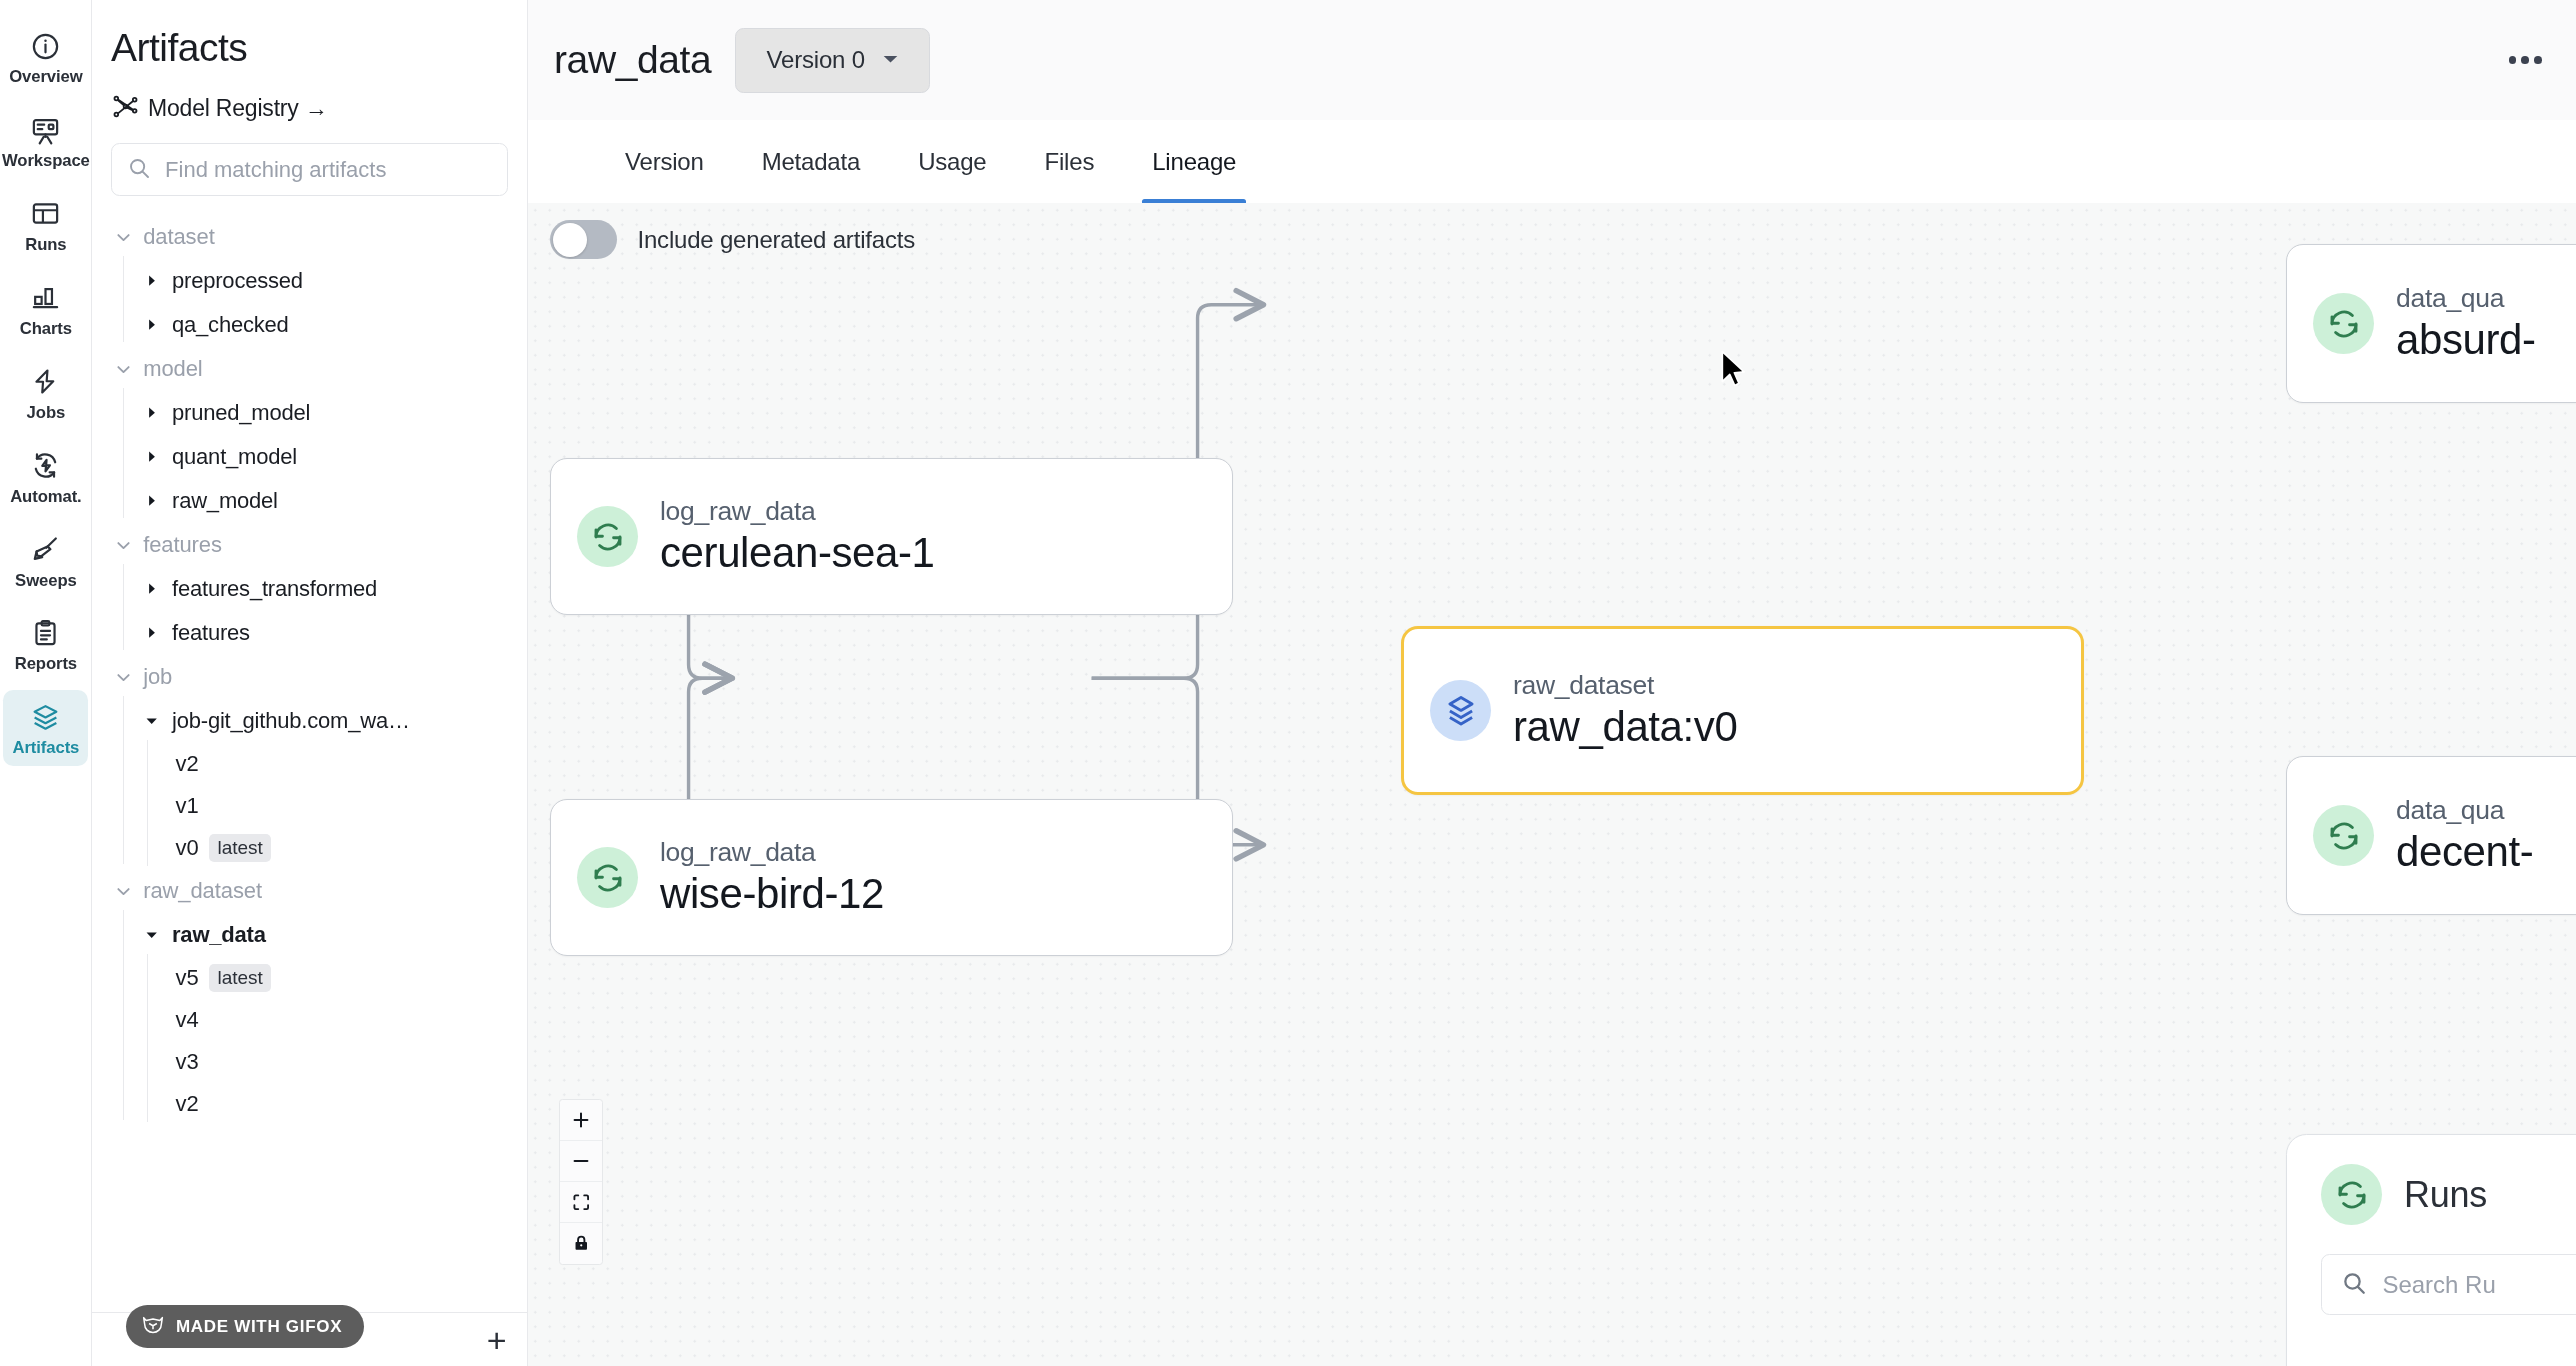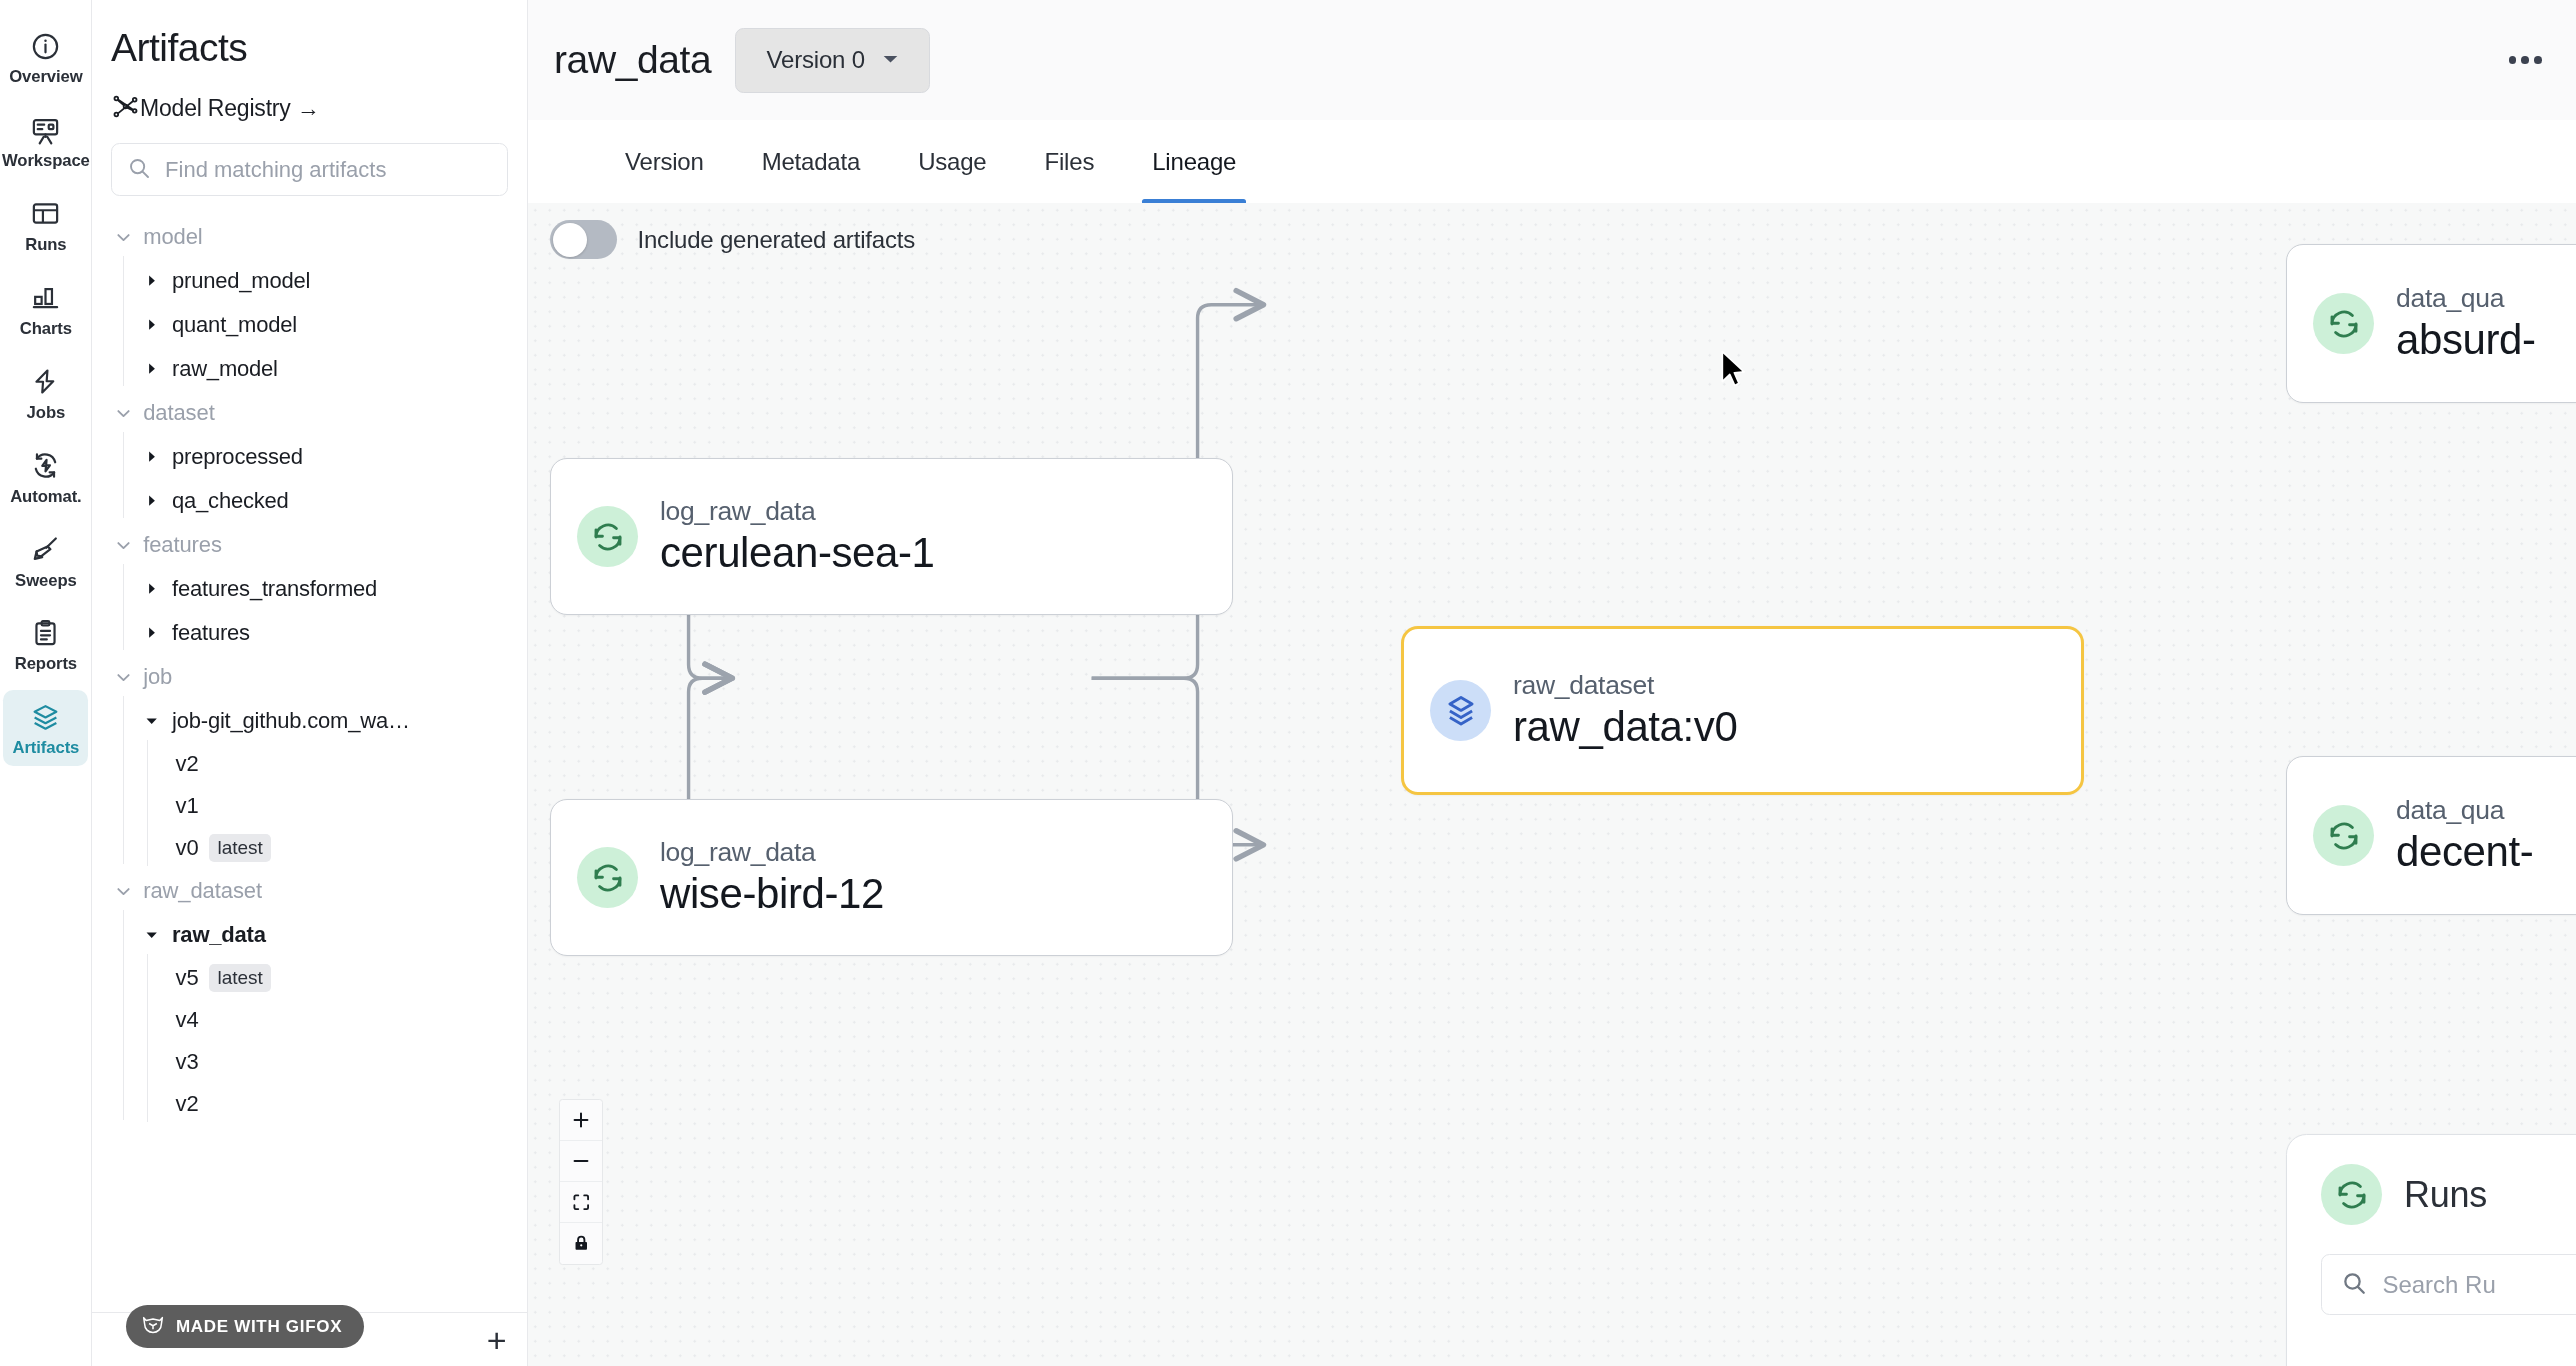--- a/index.html
+++ b/index.html
@@ -43,21 +43,21 @@
     width: 436px; flex: 0 0 436px; height: 1367px;
     background: #ffffff;
     border-right: 1.7px solid #e8e9ec;
     position: relative;
   }
   .sb-title {
     font-size: 39px; font-weight: 400; color: #1a1d23;
     padding: 26px 0 0 19px; letter-spacing: -0.5px;
   }
   .sb-registry {
-    display: flex; align-items: center; gap: 0;
+    display: flex; align-items: center; gap: 8px;
     padding: 22px 0 0 19px; cursor: pointer;
   }
   .sb-registry .txt { font-size: 23px; color: #1a1d23; letter-spacing: -0.2px; }
   .sb-search {
     margin: 19px 19px 0 19px;
     height: 53px;
     border: 1.7px solid #e3e5e9; border-radius: 8.5px;
     display: flex; align-items: center; gap: 13.7px; padding: 0 15.4px;
     cursor: text;
     justify-content: center;
@@ -380,74 +380,74 @@
     </div>
 
     <div class="tree" id="tree">
         <div class="tree-group">
           <div class="grp-row">
             <span class="grp-caret">
               <svg width="19" height="19" viewBox="0 0 24 24" fill="none" stroke="#9aa0ab" stroke-width="2.4" stroke-linecap="round" stroke-linejoin="round">
                 <path d="M5.5 9L12 15.3 18.5 9"></path>
               </svg>
             </span>
-            <span class="grp-name">model</span>
+            <span class="grp-name">dataset</span>
           </div>
           <div class="grp-children">
             <div class="child-row">
               <span class="child-caret">
                 <svg width="15.4" height="15.4" viewBox="0 0 24 24">
                   <path d="M8 4v16l9-8z" fill="#14181f"></path>
                 </svg>
               </span>
-              <span class="child-name">pruned_model</span>
+              <span class="child-name">preprocessed</span>
             </div>
             <div class="child-row">
               <span class="child-caret">
                 <svg width="15.4" height="15.4" viewBox="0 0 24 24">
                   <path d="M8 4v16l9-8z" fill="#14181f"></path>
                 </svg>
               </span>
-              <span class="child-name">quant_model</span>
-            </div>
-            <div class="child-row">
-              <span class="child-caret">
-                <svg width="15.4" height="15.4" viewBox="0 0 24 24">
-                  <path d="M8 4v16l9-8z" fill="#14181f"></path>
-                </svg>
-              </span>
-              <span class="child-name">raw_model</span>
+              <span class="child-name">qa_checked</span>
             </div>
           </div>
         </div>
         <div class="tree-group">
           <div class="grp-row">
             <span class="grp-caret">
               <svg width="19" height="19" viewBox="0 0 24 24" fill="none" stroke="#9aa0ab" stroke-width="2.4" stroke-linecap="round" stroke-linejoin="round">
                 <path d="M5.5 9L12 15.3 18.5 9"></path>
               </svg>
             </span>
-            <span class="grp-name">dataset</span>
+            <span class="grp-name">model</span>
           </div>
           <div class="grp-children">
             <div class="child-row">
               <span class="child-caret">
                 <svg width="15.4" height="15.4" viewBox="0 0 24 24">
                   <path d="M8 4v16l9-8z" fill="#14181f"></path>
                 </svg>
               </span>
-              <span class="child-name">preprocessed</span>
+              <span class="child-name">pruned_model</span>
             </div>
             <div class="child-row">
               <span class="child-caret">
                 <svg width="15.4" height="15.4" viewBox="0 0 24 24">
                   <path d="M8 4v16l9-8z" fill="#14181f"></path>
                 </svg>
               </span>
-              <span class="child-name">qa_checked</span>
+              <span class="child-name">quant_model</span>
+            </div>
+            <div class="child-row">
+              <span class="child-caret">
+                <svg width="15.4" height="15.4" viewBox="0 0 24 24">
+                  <path d="M8 4v16l9-8z" fill="#14181f"></path>
+                </svg>
+              </span>
+              <span class="child-name">raw_model</span>
             </div>
           </div>
         </div>
         <div class="tree-group">
           <div class="grp-row">
             <span class="grp-caret">
               <svg width="19" height="19" viewBox="0 0 24 24" fill="none" stroke="#9aa0ab" stroke-width="2.4" stroke-linecap="round" stroke-linejoin="round">
                 <path d="M5.5 9L12 15.3 18.5 9"></path>
               </svg>
             </span>

